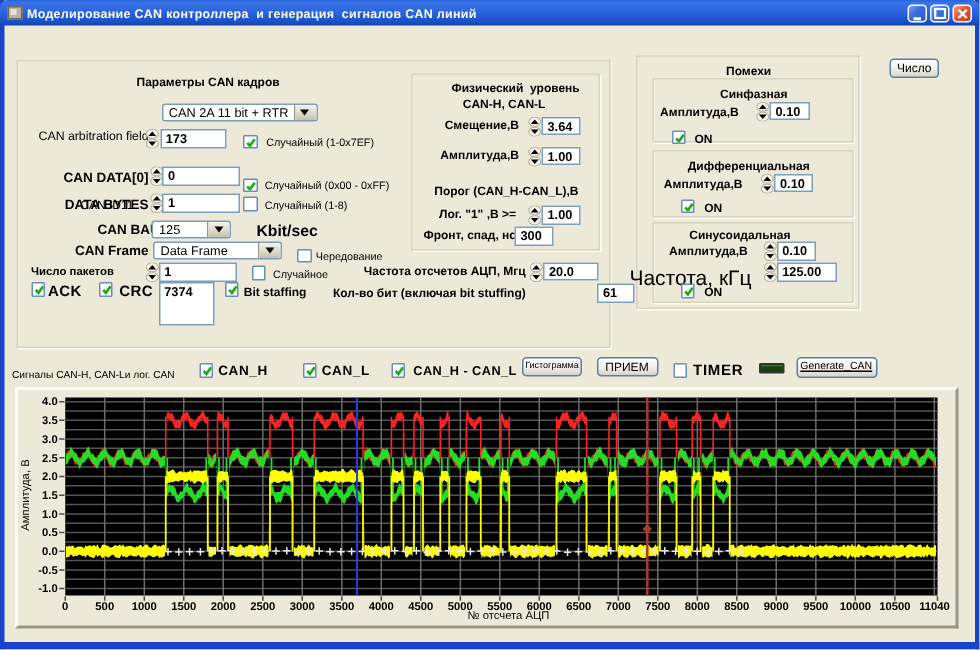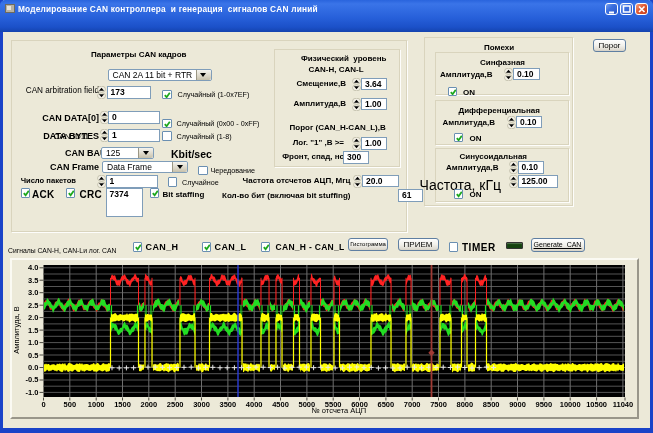--- a/index.html
+++ b/index.html
@@ -1,19 +1,19 @@
 <!DOCTYPE html>
 <html><head>
 <meta charset="utf-8">
 <style>
 * { margin:0; padding:0; box-sizing:border-box; }
 html,body { width:653px; height:433px; overflow:hidden; }
 body { font-family:"Liberation Sans", sans-serif; background:#ece9d8; position:relative; }
 .titlebar {
-  position:absolute; left:0; top:0; width:653px; height:32px;
+  position:absolute; left:0; top:0; width:653px; height:17px;
   background:linear-gradient(180deg,#2964dd 0%,#3a74e8 12%,#2760da 55%,#1b50c8 85%,#1443ae 100%);
   border-radius:5px 5px 0 0;
 }
 .titletxt { position:absolute; left:18px; top:3.5px; color:#fff; font-size:8.3px; font-weight:bold; white-space:pre; letter-spacing:0.2px; }
 .appicon { position:absolute; left:5px; top:4px; width:10px; height:9px; background:#b8b2a4; border:1px solid #6e6a5e; }
 .appicon:before { content:""; position:absolute; left:1px; top:1px; width:4px; height:4px; background:#e8e4da; }
 .wbtn { position:absolute; top:2.5px; width:13.5px; height:12.5px; border-radius:3px; border:1px solid #fff;
   background:linear-gradient(135deg,#7ba4ef 0%,#3b6fe0 40%,#2a58c8 100%); }
 .wbtn svg { position:absolute; left:0; top:0; }
 .wbtn.close { background:linear-gradient(135deg,#f2a083 0%,#e25a33 45%,#c43a18 100%); }
@@ -316,21 +316,21 @@
       <path d="M4.5 11.3l2.6-3H1.9z" fill="#000"></path>
     </svg>
   </div>
 <div class="field" style="left:517.5px;top:175px;width:40px;height:12.5px;line-height:10.5px;font-size:8.5px;font-weight:bold;padding-left:3px;">125.00</div>
 <div class="cb" style="left:453.5px;top:189px;width:9.5px;height:9.5px;">
     <svg width="7.5" height="7.5">
       <path d="M1.8 4.2l1.8 2 3.2-4.4" stroke="#1da81d" stroke-width="1.8" fill="none"></path>
     </svg>
   </div>
 <div style="position:absolute;left:469.5px;top:190px;font-size:8px;font-weight:bold;white-space:pre;">ON</div>
-<div class="xpbtn" style="left:593px;top:39px;width:33px;height:12.5px;line-height:11px;font-size:8px;">Порог</div>
+<div class="xpbtn" style="left:593px;top:39px;width:33px;height:12.5px;line-height:11px;font-size:8px;">Число</div>
 <div style="position:absolute;left:8px;top:246.5px;font-size:6.8px;white-space:pre;">Сигналы CAN-H, CAN-Lи лог. CAN</div>
 <div class="cb" style="left:132.5px;top:242px;width:9.5px;height:9.5px;">
     <svg width="7.5" height="7.5">
       <path d="M1.8 4.2l1.8 2 3.2-4.4" stroke="#1da81d" stroke-width="1.8" fill="none"></path>
     </svg>
   </div>
 <div style="position:absolute;left:145.5px;top:242px;font-size:9px;font-weight:bold;letter-spacing:0.4px;white-space:pre;">CAN_H</div>
 <div class="cb" style="left:201.5px;top:242px;width:9.5px;height:9.5px;">
     <svg width="7.5" height="7.5">
       <path d="M1.8 4.2l1.8 2 3.2-4.4" stroke="#1da81d" stroke-width="1.8" fill="none"></path>

